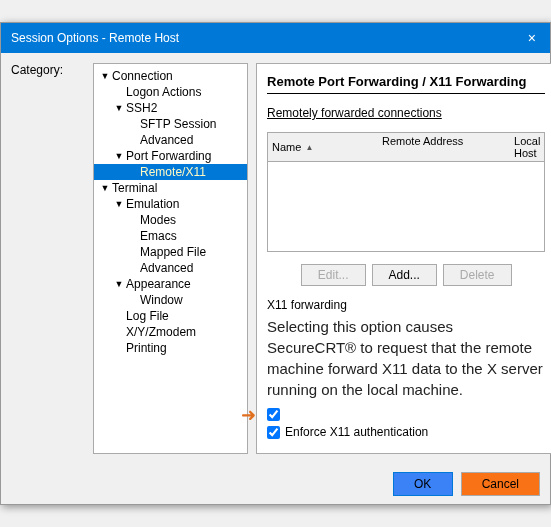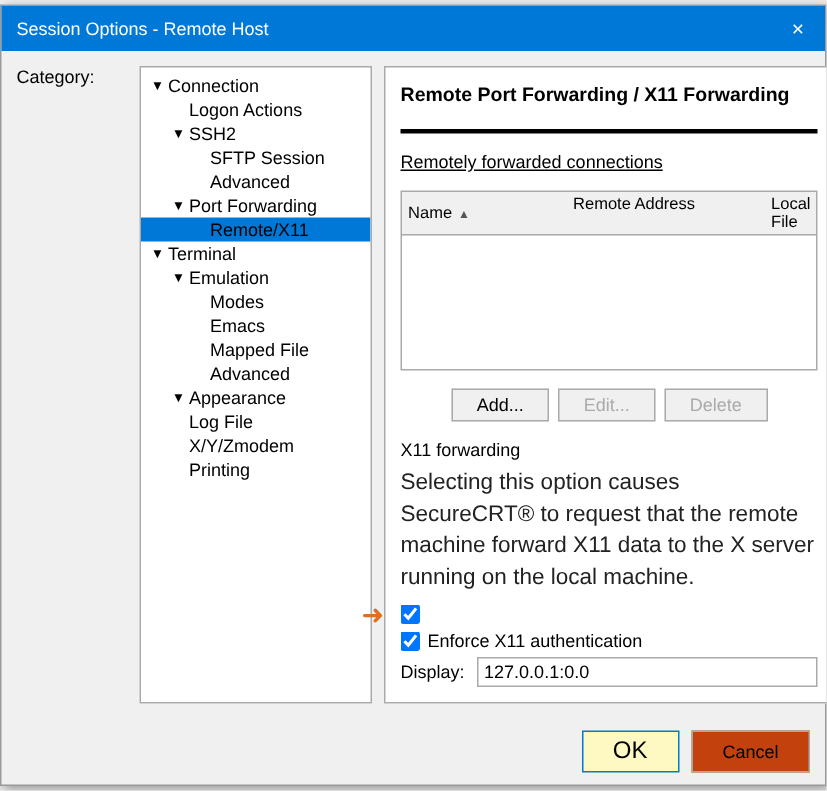--- a/index.html
+++ b/index.html
@@ -62,21 +62,21 @@
     .tree-item {
       display: flex;
       align-items: center;
       padding: 1px 0;
       cursor: pointer;
       white-space: nowrap;
       color: #000;
     }
     .tree-item.selected {
       background: #0078d7;
-      color: #000000;
+      color: #fef9c3;
     }
     .tree-arrow {
       width: 14px;
       text-align: center;
       font-size: 9px;
       flex-shrink: 0;
     }
     .indent1 { padding-left: 4px; }
     .indent2 { padding-left: 18px; }
     .indent3 { padding-left: 32px; }
@@ -85,22 +85,22 @@
       background: white;
       border: 1px solid #aaa;
       padding: 10px;
       display: flex;
       flex-direction: column;
       gap: 8px;
     }
     .panel-title {
       font-size: 13px;
       font-weight: 600;
-      border-bottom: 3px solid #000000;
-      padding-bottom: 16px;
+      border-bottom: 1px solid #000000;
+      padding-bottom: 4px;
       margin-bottom: 4px;
     }
     .section-label {
       font-size: 12px;
       text-decoration: underline;
       margin-bottom: 4px;
     }
     .table-container {
       border: 1px solid #aaa;
       height: 120px;
@@ -181,30 +181,30 @@
       font-size: 12px;
     }
     .dialog-footer {
       display: flex;
       justify-content: flex-end;
       gap: 8px;
       padding: 8px 10px;
     }
     .btn-ok {
       padding: 4px 20px;
-      background: #fef9c3;
+      background: #3b82f6;
       border: 1px solid #0078d7;
       cursor: pointer;
-      font-size: 16px;
+      font-size: 12px;
       min-width: 60px;
       color: #000;
     }
     .btn-cancel {
       padding: 4px 20px;
-      background: #c2410c;
+      background: #f97316;
       border: 1px solid #aaa;
       cursor: pointer;
       font-size: 12px;
       min-width: 60px;
     }
   </style>
 </head>
 <body>
 
 <div class="dialog">
@@ -274,20 +274,24 @@
           <span class="tree-arrow"></span>
           <span>Mapped File</span>
         </div>
         <div class="tree-item indent3">
           <span class="tree-arrow"></span>
           <span>Advanced</span>
         </div>
         <div class="tree-item indent2">
           <span class="tree-arrow">▼</span>
           <span>Appearance</span>
+        </div>
+        <div class="tree-item indent3">
+          <span class="tree-arrow"></span>
+          <span>Window</span>
         </div>
         <div class="tree-item indent2">
           <span class="tree-arrow"></span>
           <span>Log File</span>
         </div>
         <div class="tree-item indent2">
           <span class="tree-arrow"></span>
           <span>X/Y/Zmodem</span>
         </div>
         <div class="tree-item indent2">
@@ -300,48 +304,44 @@
         <div class="panel-title">Remote Port Forwarding / X11 Forwarding</div>
         <div class="section-label">Remotely forwarded connections</div>
 
         <div class="table-container">
           <div class="table-header">
             <div class="table-col-name">
               <span>Name</span>
               <span class="sort-arrow">▲</span>
             </div>
             <div class="table-col-remote">Remote Address</div>
-            <div class="table-col-local">Local File</div>
+            <div class="table-col-local">Local Host</div>
           </div>
         </div>
 
         <div class="table-buttons">
+          <button class="btn" disabled="">Edit...</button>
           <button class="btn">Add...</button>
-          <button class="btn" disabled="">Edit...</button>
           <button class="btn" disabled="">Delete</button>
         </div>
 
         <div class="x11-section">
           <div class="x11-title">X11 forwarding</div>
           <div class="x11-desc">Selecting this option causes SecureCRT® to request that the remote machine forward X11 data to the X server running on the local machine.</div>
 
           <div class="checkbox-row" style="position:relative; padding-left: 0;">
             <span style="color:#e07020; font-size:18px; position:absolute; left:-26px;">➜</span>
             <input type="checkbox" id="forward-x11" checked="" style="">
           </div>
 
           <div class="checkbox-row">
             <input type="checkbox" id="enforce-x11" checked="" style="">
             <label for="enforce-x11">Enforce X11 authentication</label>
           </div>
 
-          <div class="display-row">
-            <span>Display:</span>
-            <input type="text" class="display-input" value="127.0.0.1:0.0" style="">
-          </div>
         </div>
       </div>
     </div>
   </div>
 
   <div class="dialog-footer">
     <button class="btn-ok">OK</button>
     <button class="btn-cancel">Cancel</button>
   </div>
 </div>

